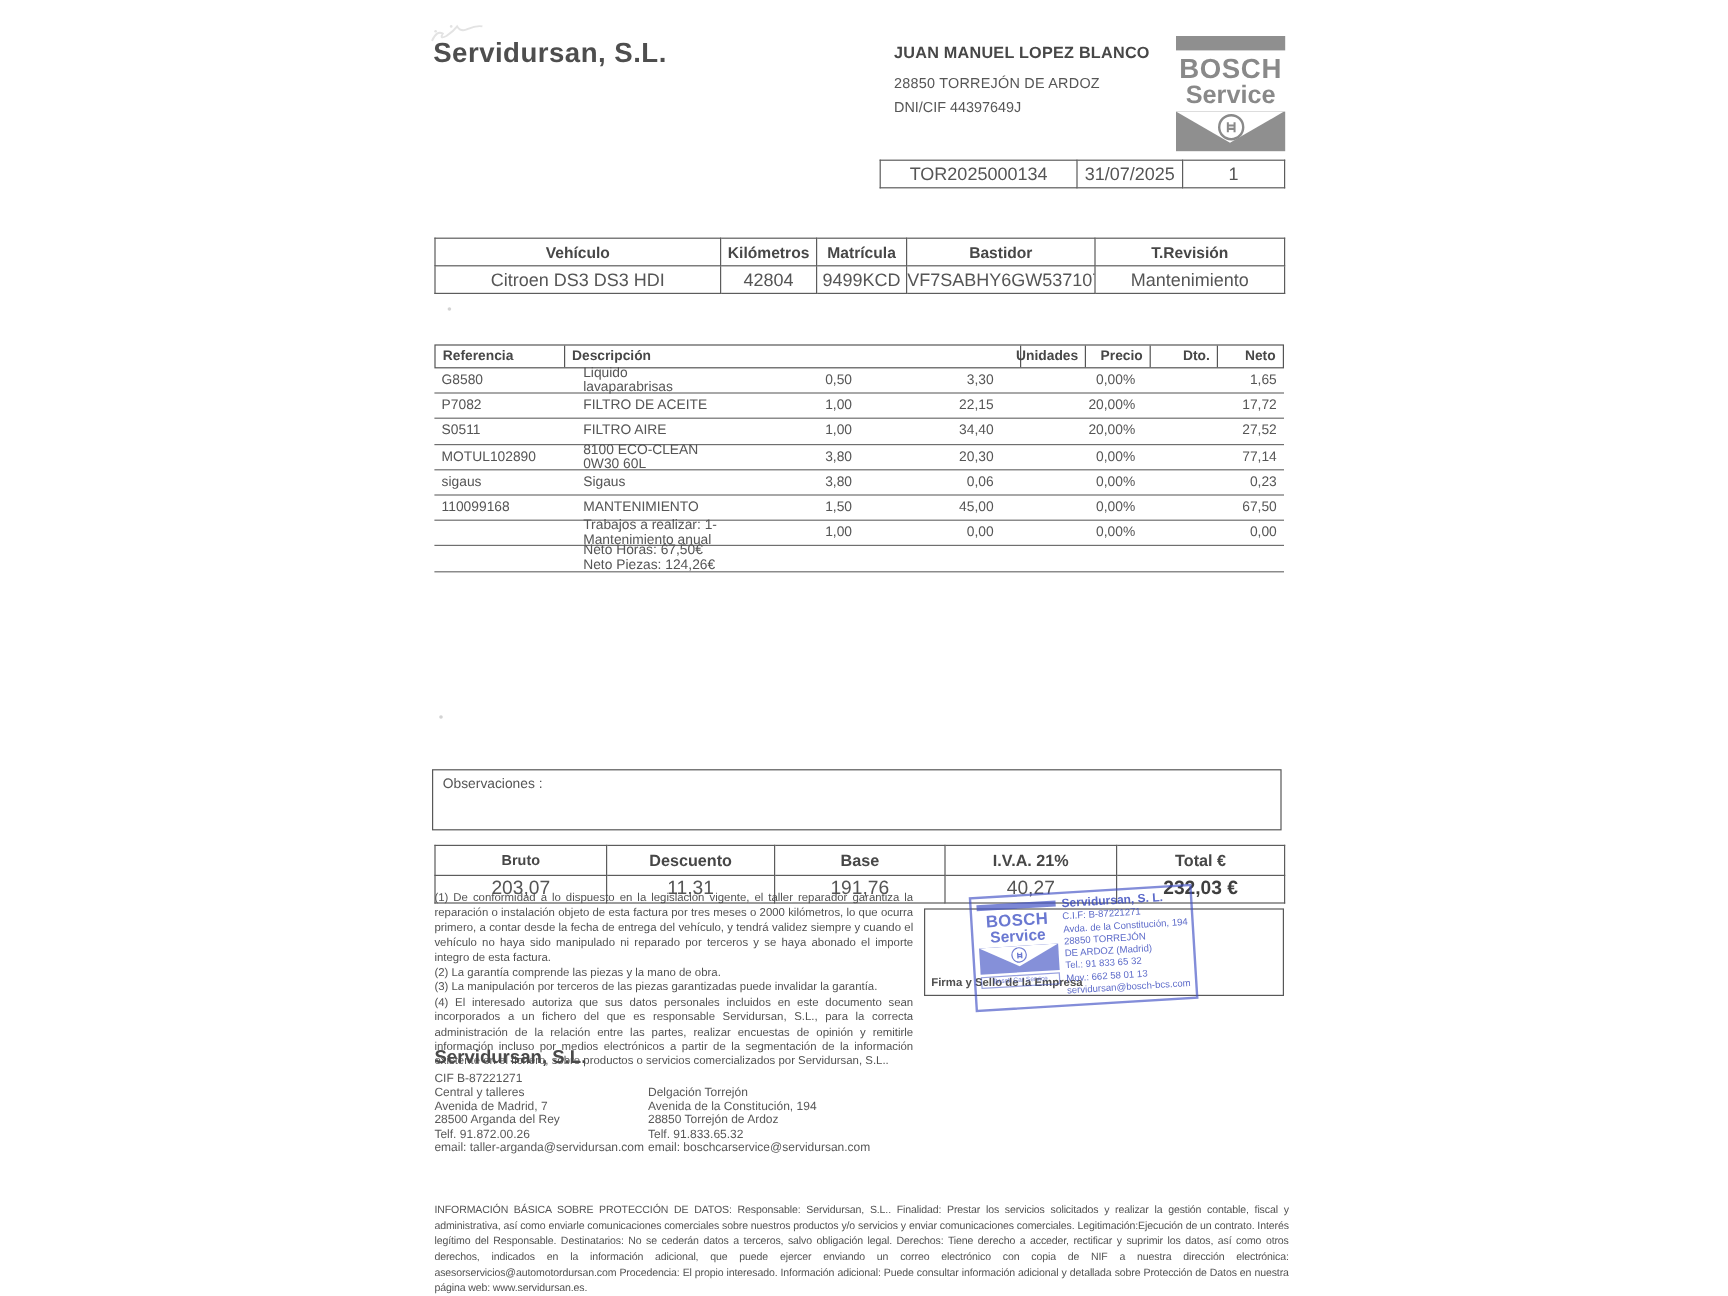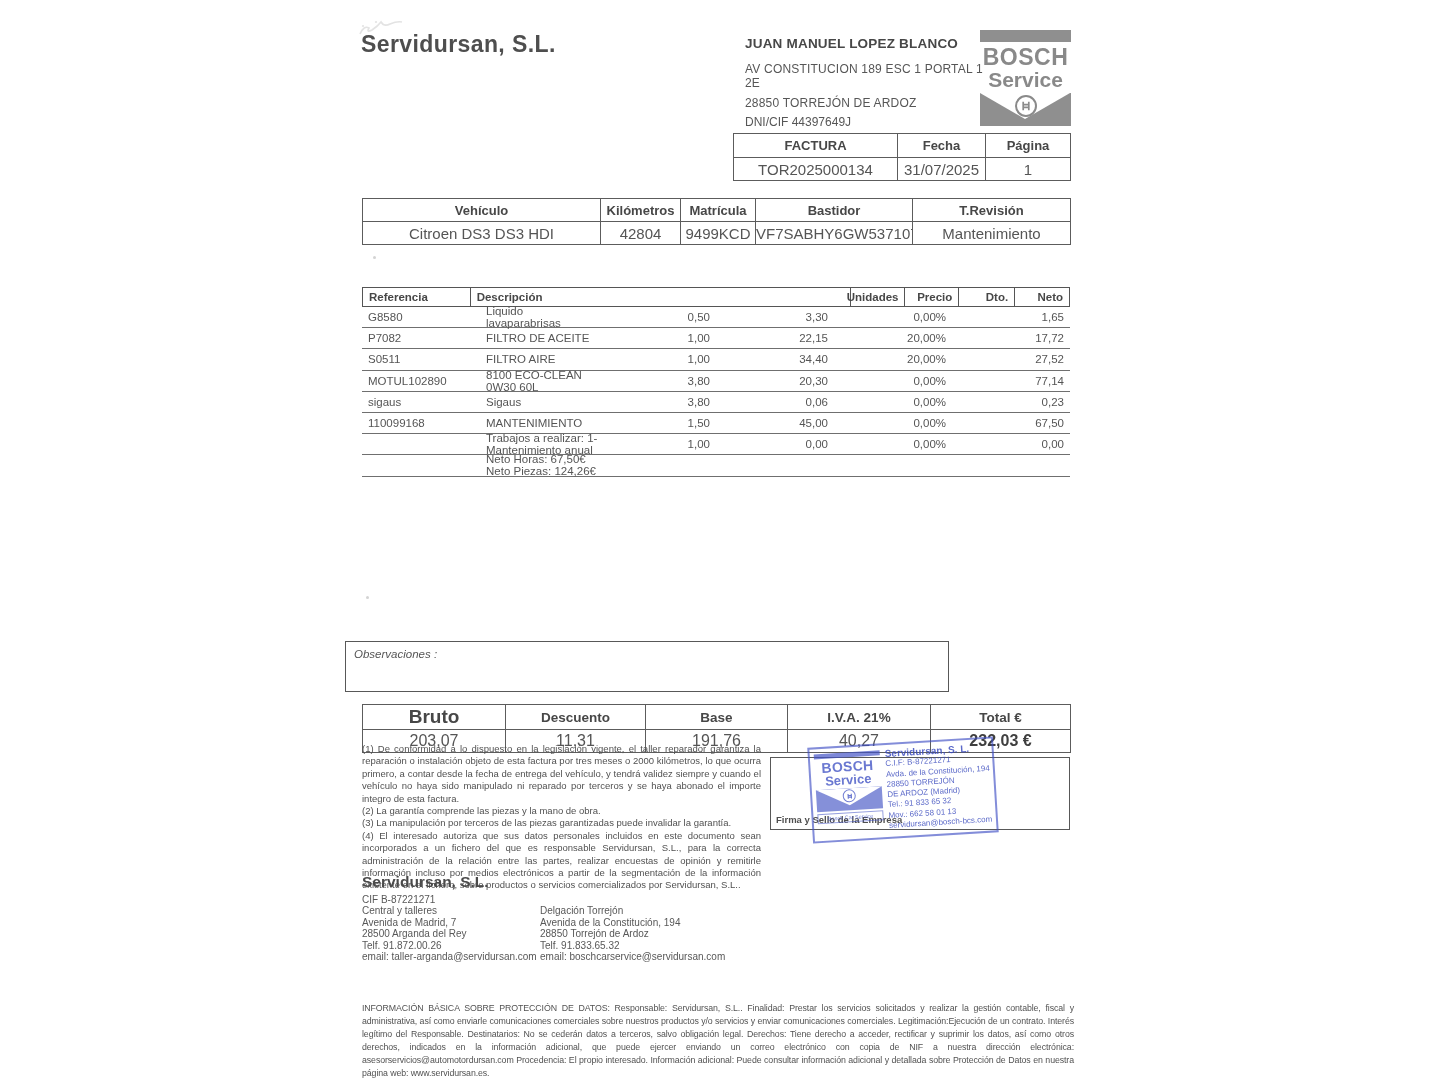--- a/index.html
+++ b/index.html
@@ -54,22 +54,22 @@
   .c-desc { width:382px; padding-left:6px;  justify-content:flex-start; text-align:right; }
   .c-uni  { width:54px;  padding-right:6px; justify-content:flex-end;  text-align:right; }
   .c-pre  { width:54px;  padding-right:6px; justify-content:flex-end;  text-align:right; }
   .c-dto  { width:56px;  padding-right:6px; justify-content:flex-end;  text-align:right; }
   .c-net  { width:54px;  padding-right:6px; justify-content:flex-end;  text-align:right; }
   .items-row span { display:block; width:100%; }
   .items-row .c-ref, .items-row .c-desc { text-align:left; }
   .items-row .c-uni, .items-row .c-pre, .items-row .c-dto, .items-row .c-net { text-align:right; }
 
   
-  .obs-box { position:absolute; left:345px; top:641px; width:604px; height:51px;
-    border:1.5px solid #585858; font-size:11.5px; color:#555; padding:6px 8px;font-style:italic; }
+  .obs-box { position:absolute; left:360px; top:641px; width:708px; height:51px;
+    border:1.5px solid #585858; font-size:11.5px; color:#555; padding:6px 8px; }
   .totals-table { position:absolute; left:362px; top:704px; width:708px; }
   .totals-table tr.hd td { height:25px; }
   .totals-table tr.vals td { height:23px; font-size:16px;text-align:center; }
   .totals-table .total-val { font-weight:bold; color:#3f3f3f; }
 
   
   .legal-notes { position:absolute; left:362px; top:743px; width:399px;
     font-size:9.5px; line-height:12.4px; color:#515151; text-align:justify; }
   .legal-notes p { margin:0; }
   .sign-box { position:absolute; left:770px; top:757px; width:300px; height:73px; border:1.5px solid #585858; }
@@ -117,21 +117,20 @@
     <circle cx="7" cy="10" r="1.1" fill="#9a9a9a" opacity=".5"></circle>
     <circle cx="20" cy="6" r="1.1" fill="#9a9a9a" opacity=".5"></circle>
   </svg>
   <div class="noise-dot" style="left:373px; top:256px;"></div>
   <div class="noise-dot" style="left:366px; top:596px;"></div>
 
   <div class="company-title">Servidursan, S.L.</div>
 
   <div class="customer-block">
     <div class="customer-name">JUAN MANUEL LOPEZ BLANCO</div>
-    <div class="customer-line">AV CONSTITUCION 189 ESC 1 PORTAL 1 2E</div>
     <div class="customer-line">28850 TORREJÓN DE ARDOZ</div>
     <div class="customer-id">DNI/CIF 44397649J</div>
   </div>
 
   <div class="bosch-logo">
     <div class="bosch-bar"></div>
     <div class="bosch-w1">BOSCH</div>
     <div class="bosch-w2">Service</div>
     <div class="bosch-bottom">
       <div class="bosch-tri"></div>
@@ -143,25 +142,20 @@
     </div>
   </div>
 
   <table class="scan invoice-box">
     <colgroup>
         <col style="width:164px">
         <col style="width:88px">
         <col style="width:85px">
       </colgroup>
     <tbody>
-        <tr>
-      <td class="th">FACTURA</td>
-      <td class="th">Fecha</td>
-      <td class="th">Página</td>
-    </tr>
     <tr class="vals">
       <td class="tv">TOR2025000134</td>
       <td class="tv">31/07/2025</td>
       <td class="tv">1</td>
     </tr>
   </tbody>
     </table>
 
   <table class="scan vehicle-table">
     <colgroup>
@@ -272,21 +266,21 @@
   <table class="scan totals-table">
     <colgroup>
         <col style="width:143px">
         <col style="width:140px">
         <col style="width:142px">
         <col style="width:143px">
         <col style="width:140px">
       </colgroup>
     <tbody>
         <tr class="hd">
-      <td class="th" style="font-size:19px">Bruto</td>
+      <td class="th" style="font-size:12px">Bruto</td>
       <td class="th" style="font-size:13.5px">Descuento</td>
       <td class="th" style="font-size:13.5px">Base</td>
       <td class="th" style="font-size:13.5px">I.V.A. 21%</td>
       <td class="th" style="font-size:13.5px">Total €</td>
     </tr>
     <tr class="vals">
       <td class="tv">203,07</td>
       <td class="tv">11,31</td>
       <td class="tv">191,76</td>
       <td class="tv">40,27</td>

